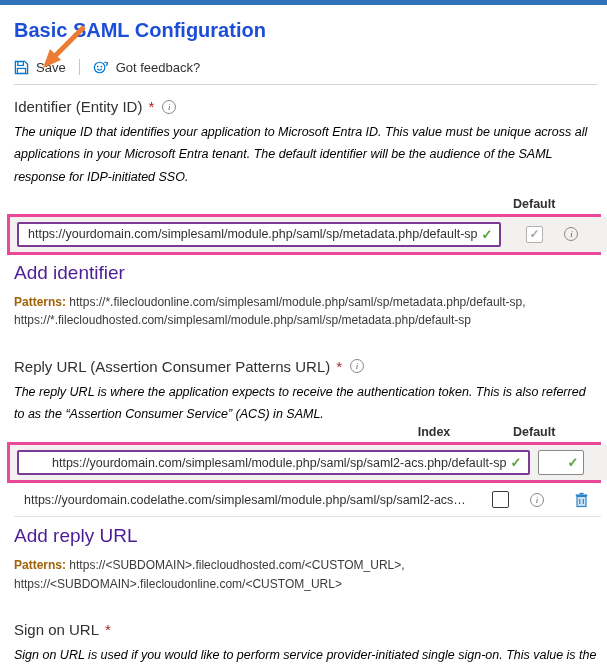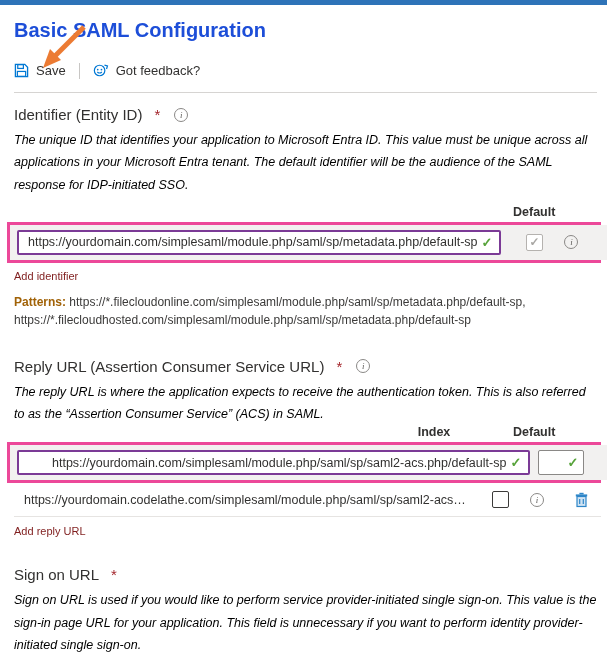--- a/index.html
+++ b/index.html
@@ -8,31 +8,31 @@
     width:607px; height:664px; overflow:hidden; position:relative;
     background:#fff; color:#323130;
     font-family:"Liberation Sans", sans-serif;
   }
   .topbar { height:5px; background:#2e73b8; }
   .page { padding:6px 10px 0 14px; }
 
   .page-title { font-size:20px; font-weight:700; margin:8px 0 0 0; color:#1d4ed8; }
 
   
-  .toolbar { display:flex; align-items:flex-start; margin-top:21px; font-size:13px; height:20px; }
+  .toolbar { display:flex; align-items:flex-end; margin-top:13px; font-size:13px; height:20px; }
   .tb-btn { display:flex; align-items:center; gap:7px; cursor:pointer; }
   .tb-sep { width:1px; height:16px; background:#c8c6c4; margin:0 13px; }
   .tb-label { color:#323130; }
   .rule { border:none; border-top:1px solid #d6d4d2; margin:9px 0 0 0; }
 
   
   .arrow-annotation { position:absolute; left:36px; top:24px; width:56px; height:46px; pointer-events:none; z-index:5; }
 
   
-  .section-title { font-size:15px; font-weight:400; color:#323130; display:flex; align-items:center; gap:10px; }
+  .section-title { font-size:15px; font-weight:400; color:#323130; display:flex; align-items:center; gap:4px; }
   .req { color:#a4262c; font-weight:400; padding-left:2px; }
   .info-icon {
     display:inline-flex; width:14px; height:14px; border:1px solid #8a8886; border-radius:50%;
     font-size:9px; color:#605e5c; align-items:center; justify-content:center;
     font-family:"Liberation Serif", serif; font-style:italic; margin-left:4px; flex:0 0 auto;
   }
   .desc { font-style:italic; color:#000000; font-size:12.5px; line-height:1.78; margin:6px 0 0 0; max-width:586px; }
 
   
   .cols { display:flex; align-items:flex-end; font-size:12.5px; font-weight:700; color:#323130; }
@@ -67,21 +67,21 @@
   .cbox.checked { border:1px solid #b5b2af; color:#a8a6a3; font-size:12px; font-weight:700; }
   .cbox.empty { border:1px solid #3b3a39; }
   .cb-cell { width:34px; margin-right:8px; display:flex; justify-content:center; flex:0 0 auto; }
   .info-cell { width:24px; margin-right:22px; display:flex; justify-content:center; flex:0 0 auto; }
   .trash-cell { width:20px; margin-right:10px; display:flex; justify-content:center; flex:0 0 auto; }
 
   
   .plain-row { display:flex; align-items:center; padding:8px 0 8px 10px; border-bottom:1px solid #e6e4e2; margin-right:-4px; }
   .plain-url { flex:1; font-size:12.5px; color:#323130; overflow:hidden; white-space:nowrap; text-overflow:ellipsis; margin-right:16px; }
 
-  .link { color:#7f1d1d; font-size:11px; text-decoration:none; display:inline-block; cursor:pointer; }
+  .link { color:#4c1d95; font-size:19px; text-decoration:none; display:inline-block; cursor:pointer; }
   .patterns { font-size:12px; color:#3b3a39; line-height:1.55; margin-top:9px; max-width:592px; }
   .patterns b { color:#a16207; }
 
   .sec { margin-top:0; }
   .svg-icon { display:block; }
 </style>
 </head>
 <body>
 
 <div class="topbar"></div>
@@ -156,21 +156,21 @@
 
     <div class="patterns">
       <b>Patterns:</b>
       <span>https://*.filecloudonline.com/simplesaml/module.php/saml/sp/metadata.php/default-sp,</span><br>
       <span>https://*.filecloudhosted.com/simplesaml/module.php/saml/sp/metadata.php/default-sp</span>
     </div>
   </div>
 
   <div class="sec" style="margin-top:28px;">
     <div class="section-title">
-      <span>Reply URL (Assertion Consumer Service URL)</span>
+      <span>Reply URL (Assertion Consumer Patterns URL)</span>
         <span class="req">*</span>
       <span class="info-icon">i</span>
     </div>
     <p class="desc">The reply URL is where the application expects to receive the authentication token. This is also referred to as the “Assertion Consumer Service” (ACS) in SAML.</p>
 
     <div class="cols" style="">
       <div class="col-url"></div>
       <div class="col-index">Index</div>
       <div class="col-default">Default</div>
       <div class="col-info"></div>
@@ -208,20 +208,25 @@
           <rect x="1.8" y="2.4" width="11.4" height="2" fill="#2e86c8"></rect>
           <rect x="5.4" y="0.8" width="4.2" height="1.6" fill="#2e86c8"></rect>
           <line x1="5.7" y1="7" x2="5.7" y2="12" stroke="#2e86c8" stroke-width="1.2"></line>
           <line x1="9.3" y1="7" x2="9.3" y2="12" stroke="#2e86c8" stroke-width="1.2"></line>
         </svg>
       </div>
     </div>
 
     <a class="link" style="margin-top:8px;">Add reply URL</a>
 
+    <div class="patterns">
+      <b>Patterns:</b>
+      <span>https://&lt;SUBDOMAIN&gt;.filecloudhosted.com/&lt;CUSTOM_URL&gt;,</span><br>
+      <span>https://&lt;SUBDOMAIN&gt;.filecloudonline.com/&lt;CUSTOM_URL&gt;</span>
+    </div>
   </div>
 
   <div class="sec" style="margin-top:27px;">
     <div class="section-title">
       <span>Sign on URL</span>
         <span class="req">*</span>
     </div>
     <p class="desc">Sign on URL is used if you would like to perform service provider-initiated single sign-on. This value is the sign-in page URL for your application. This field is unnecessary if you want to perform identity provider-initiated single sign-on.</p>
 
   </div>

